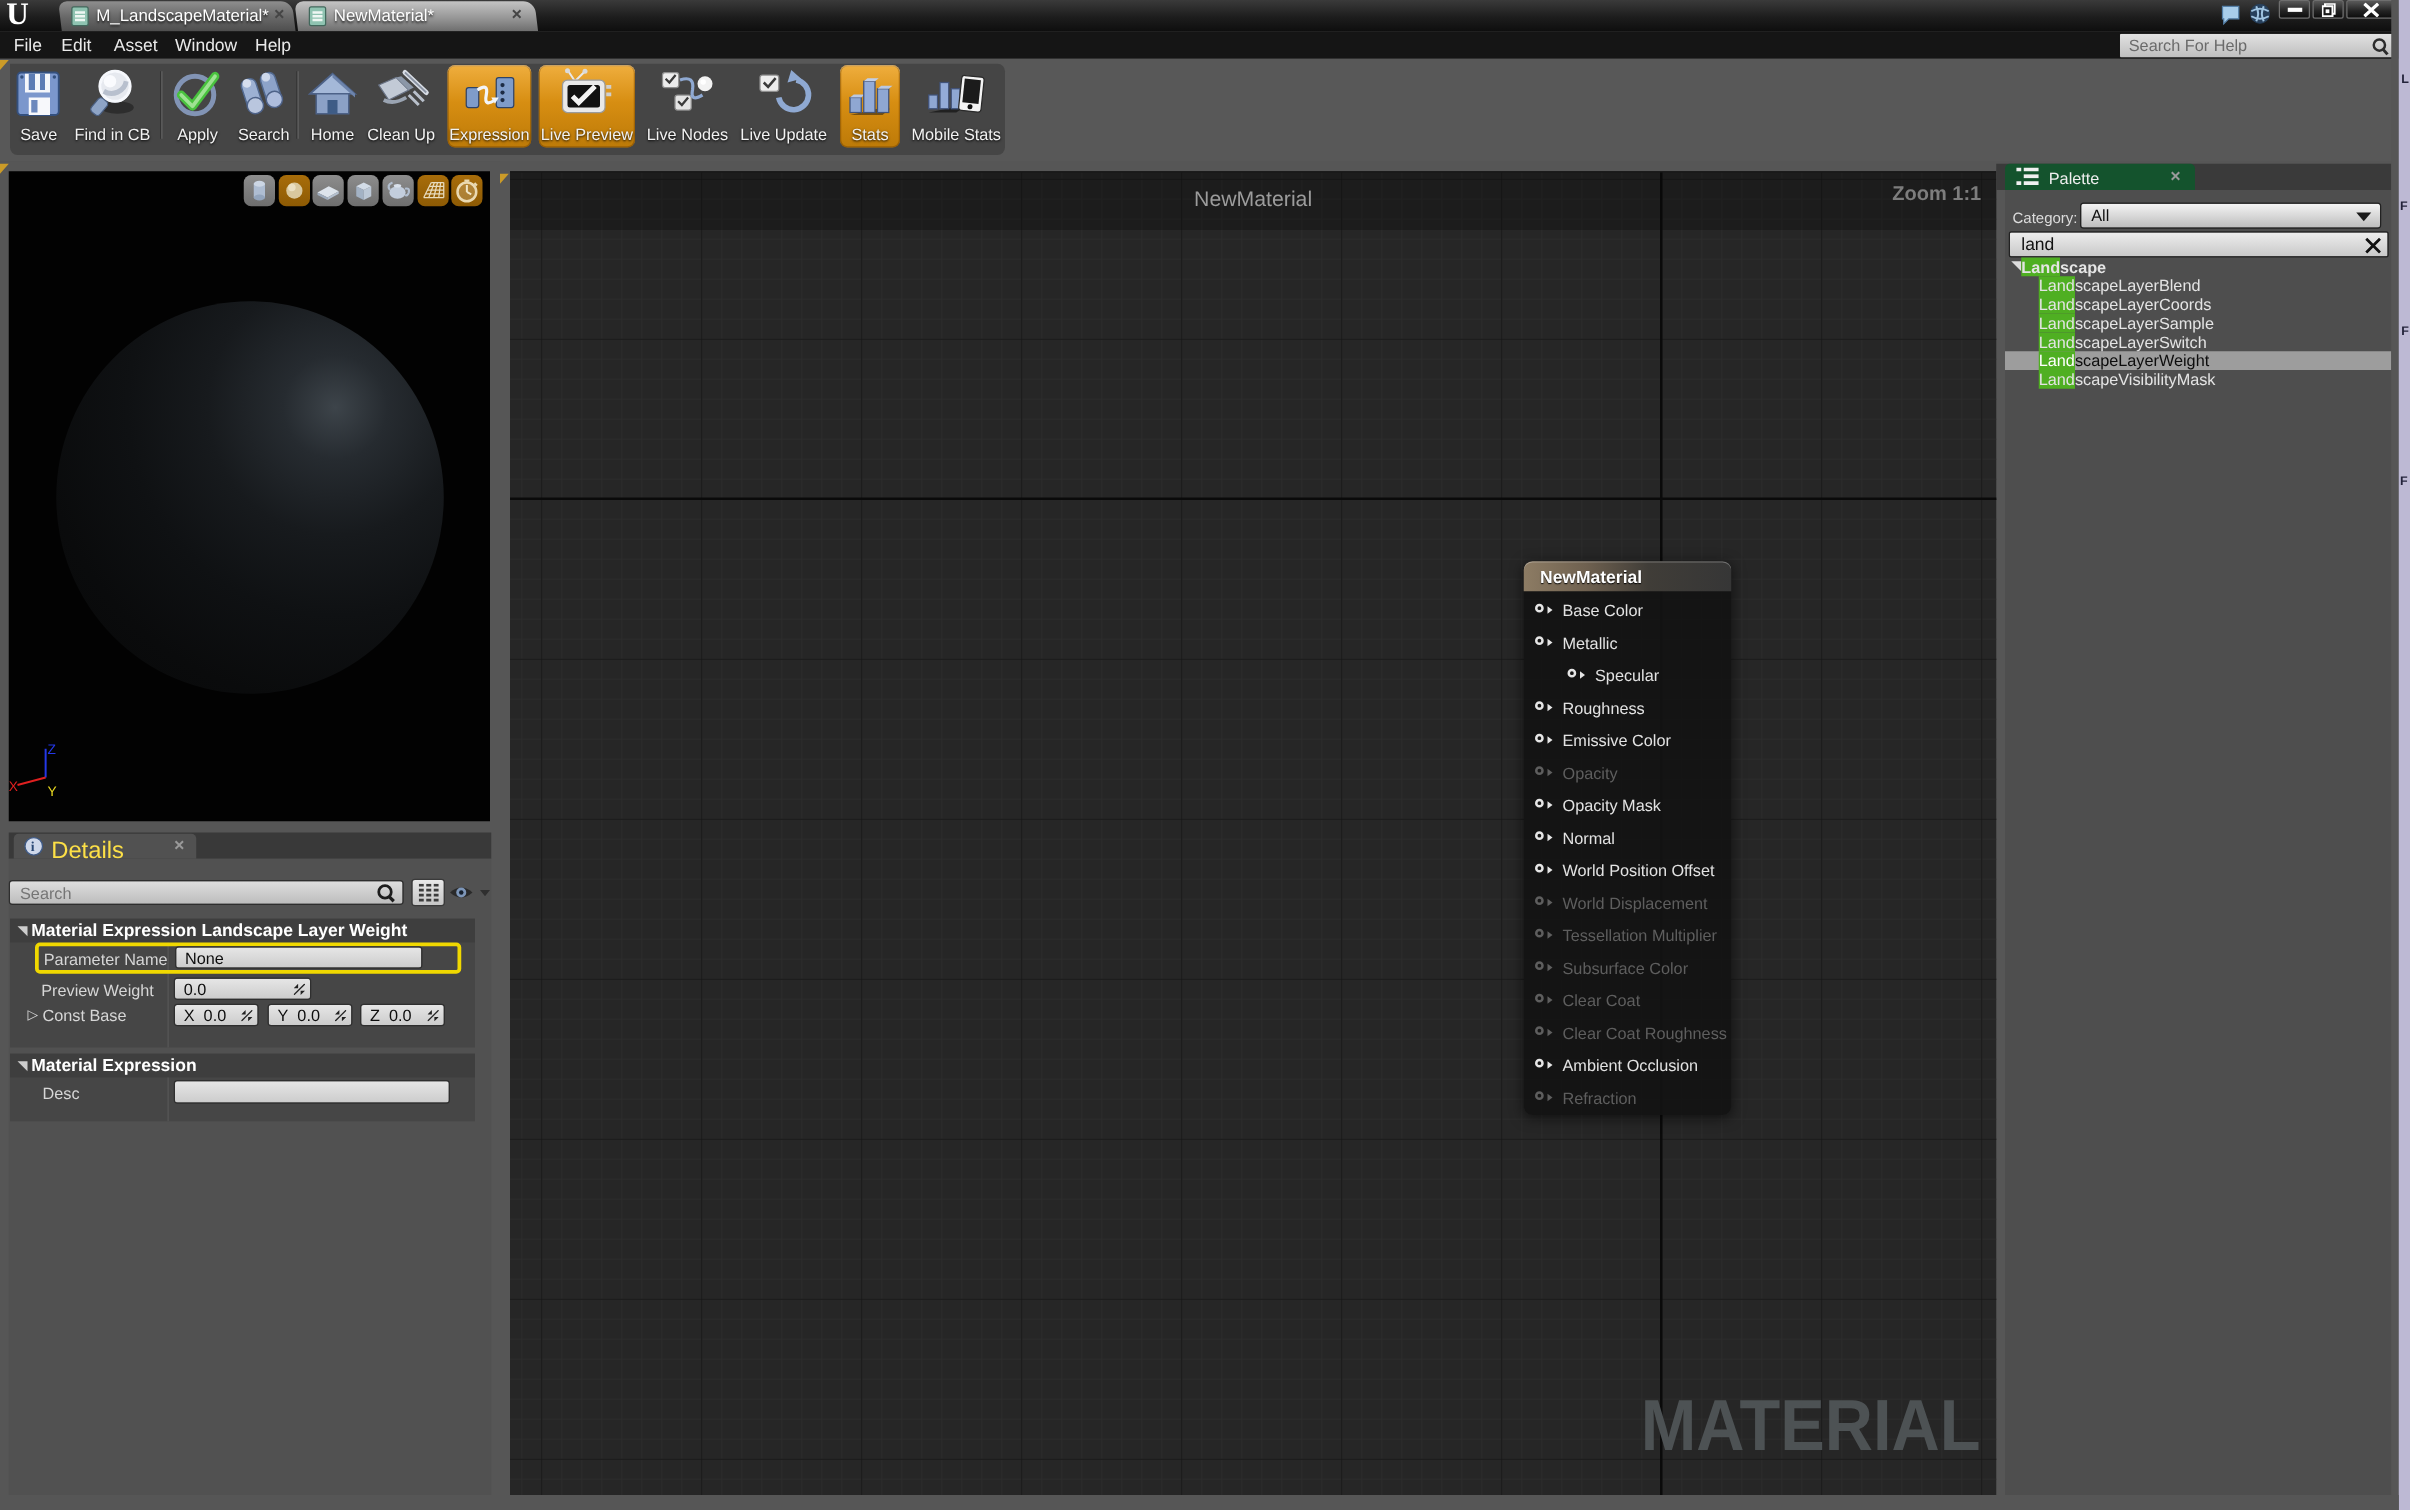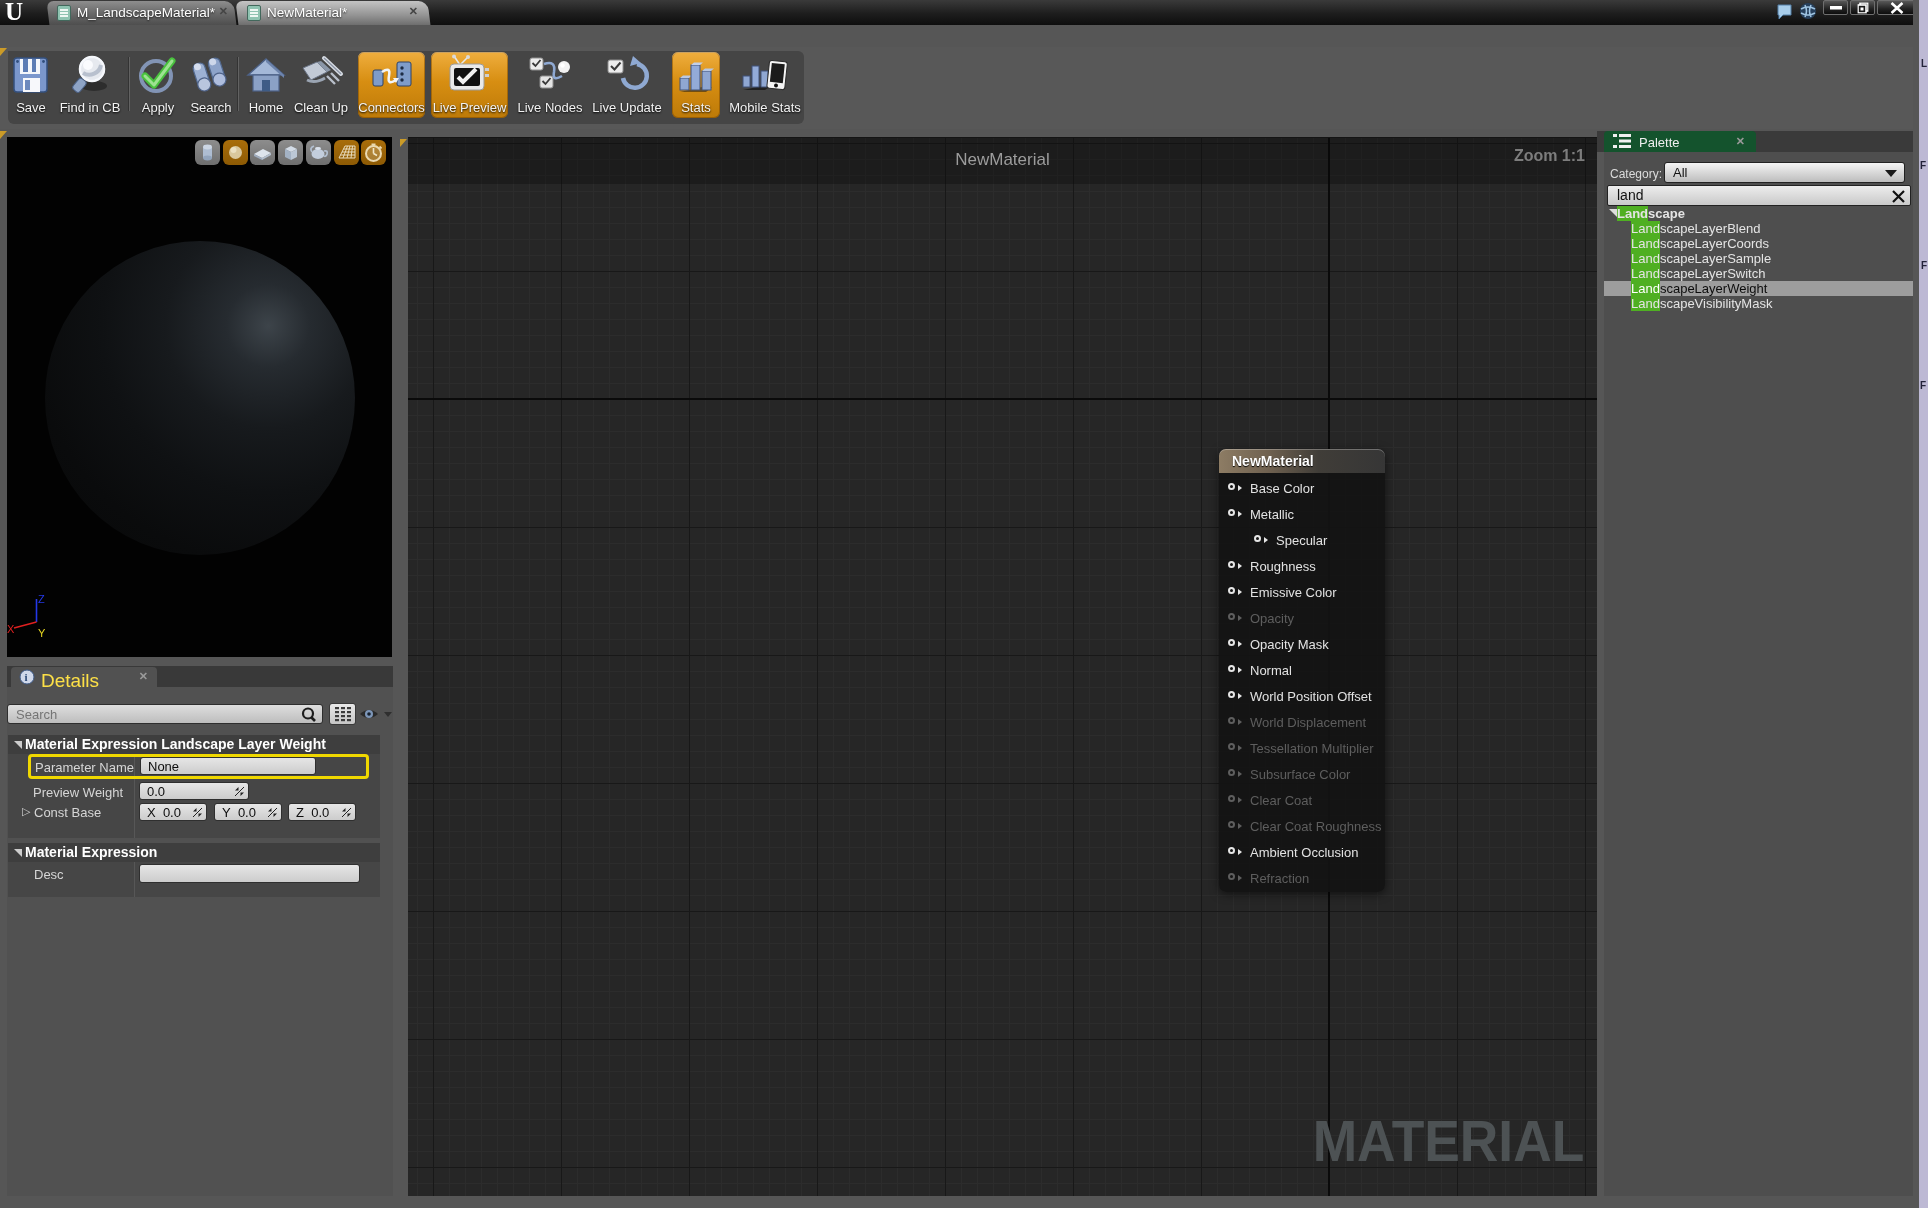--- a/index.html
+++ b/index.html
@@ -165,20 +165,31 @@
             <rect width="12" height="3.5" fill="#fff"></rect>
           </svg></span><span class="wbtn"><svg width="11" height="11">
             <rect x="2.5" y="0.5" width="8" height="8" fill="none" stroke="#fff" stroke-width="1.6"></rect>
             <rect x="0.5" y="2.5" width="8" height="8" fill="#1a1a1a" stroke="#fff" stroke-width="1.6"></rect>
             <rect x="3" y="5" width="3" height="3" fill="#fff"></rect>
           </svg></span><span class="wbtn close"><svg width="13" height="12">
             <path d="M1 1 L12 11 M12 1 L1 11" stroke="#fff" stroke-width="2.6"></path>
           </svg></span></div>
   </div>
 
+  <div id="menubar">
+    <span class="mitem" style="left:11px;">File</span>
+    <span class="mitem" style="left:49px;">Edit</span>
+    <span class="mitem" style="left:91px;">Asset</span>
+    <span class="mitem" style="left:140px;">Window</span>
+    <span class="mitem" style="left:204px;">Help</span>
+    <div id="helpsearch">Search For Help<svg style="position:absolute;right:4px;top:3px;" width="15" height="15">
+          <circle cx="6.5" cy="6" r="4.5" fill="none" stroke="#2c2c2c" stroke-width="2"></circle>
+          <line x1="9.5" y1="9.5" x2="13" y2="13.5" stroke="#2c2c2c" stroke-width="2.4"></line>
+        </svg></div>
+  </div>
 
   <div id="toolbar">
     <div id="toolpanel"></div>
     <div class="wedge" style="left:0;top:1px;"></div>
     <div class="tbtn" style="left:9px;width:44px;">
         <svg width="42" height="44" viewBox="0 0 42 44">
           <rect x="4" y="4" width="33" height="34" rx="3" fill="#7b97cc" stroke="#34507e" stroke-width="1.5"></rect>
           <rect x="10" y="5" width="20" height="15" fill="#f4f6fa"></rect>
           <rect x="13" y="5" width="5" height="13" fill="#5c7cb4"></rect>
           <rect x="22" y="5" width="4" height="13" fill="#5c7cb4"></rect>
@@ -246,21 +257,21 @@
     <div class="tbtn orange" style="left:358px;width:67px;">
         <svg width="46" height="44" viewBox="0 0 46 44">
           <rect x="4" y="16" width="10" height="16" rx="2" fill="#7f9cc9" stroke="#2e4367"></rect>
           <rect x="28" y="8" width="14" height="24" rx="2" fill="#7f9cc9" stroke="#2e4367"></rect>
           <circle cx="33" cy="14" r="1.7" fill="#1d2c45"></circle>
           <circle cx="33" cy="20" r="1.7" fill="#1d2c45"></circle>
           <circle cx="33" cy="26" r="1.7" fill="#1d2c45"></circle>
           <path d="M13 18 Q22 12 20 22 Q18 32 27 26" fill="none" stroke="#f3f5f8" stroke-width="2.6"></path>
           <path d="M24 24 l6 0 l-3 5 z" fill="#f3f5f8"></path>
         </svg>
-        <div class="lbl">Connectors</div>
+        <div class="lbl">Expression</div>
       </div>
     <div class="tbtn orange" style="left:431px;width:77px;">
         <svg width="48" height="44" viewBox="0 0 48 44">
           <path d="M14 11 L8 2 M14 11 L22 3" stroke="#e8e8e8" stroke-width="1.6"></path>
           <circle cx="8" cy="2.5" r="2" fill="#dadada"></circle>
           <circle cx="22" cy="3" r="2" fill="#dadada"></circle>
           <rect x="4" y="10" width="34" height="26" rx="4" fill="#e9e9e9" stroke="#9b9b9b"></rect>
           <rect x="8" y="14" width="26" height="18" rx="2" fill="#111"></rect>
           <path d="M12 23 L17 28 L30 15" fill="none" stroke="#f2f2f2" stroke-width="4"></path>
           <rect x="39" y="14" width="4" height="3" fill="#cfcfcf"></rect>
@@ -419,21 +430,21 @@
             <circle cx="11" cy="10" r="4" fill="#7d96b8"></circle>
             <circle cx="11" cy="10" r="1.8" fill="#16202e"></circle>
             <path d="M26 8 l8 0 l-4 5 z" fill="#2f2f2f"></path>
           </svg></div>
 
       <div class="dsec" style="top:48px;height:103px;">
         <div class="dsechdr">Material Expression Landscape Layer Weight</div>
         <div class="ddiv" style="top:19px;height:84px;"></div>
         <div id="yellowbox"></div>
         <div class="dlabel" style="left:27px;top:25px;">Parameter Name</div>
-        <div class="dfield" style="left:132px;top:22px;width:176px;height:18px;">None</div>
+        <div class="dfield" style="left:132px;top:22px;width:198px;height:18px;">None</div>
         <div class="dlabel" style="left:25px;top:50px;">Preview Weight</div>
         <div class="dfield" style="left:131px;top:47px;width:110px;height:18px;">0.0<svg class="spin" width="9" height="9">
               <path d="M0 3.5 L3.5 0 L3.5 3.5 Z M9 5.5 L5.5 9 L5.5 5.5 Z" fill="#222"></path>
               <path d="M0 9 L9 0" stroke="#222" stroke-width="1"></path>
             </svg></div>
         <div class="dlabel" style="left:14px;top:70px;font-size:11px;">▷</div>
         <div class="dlabel" style="left:26px;top:70px;">Const Base</div>
         <div class="dfield" style="left:131px;top:68px;width:68px;height:18px;">X&nbsp; 0.0<svg class="spin" width="9" height="9">
               <path d="M0 3.5 L3.5 0 L3.5 3.5 Z M9 5.5 L5.5 9 L5.5 5.5 Z" fill="#222"></path>
               <path d="M0 9 L9 0" stroke="#222" stroke-width="1"></path>

